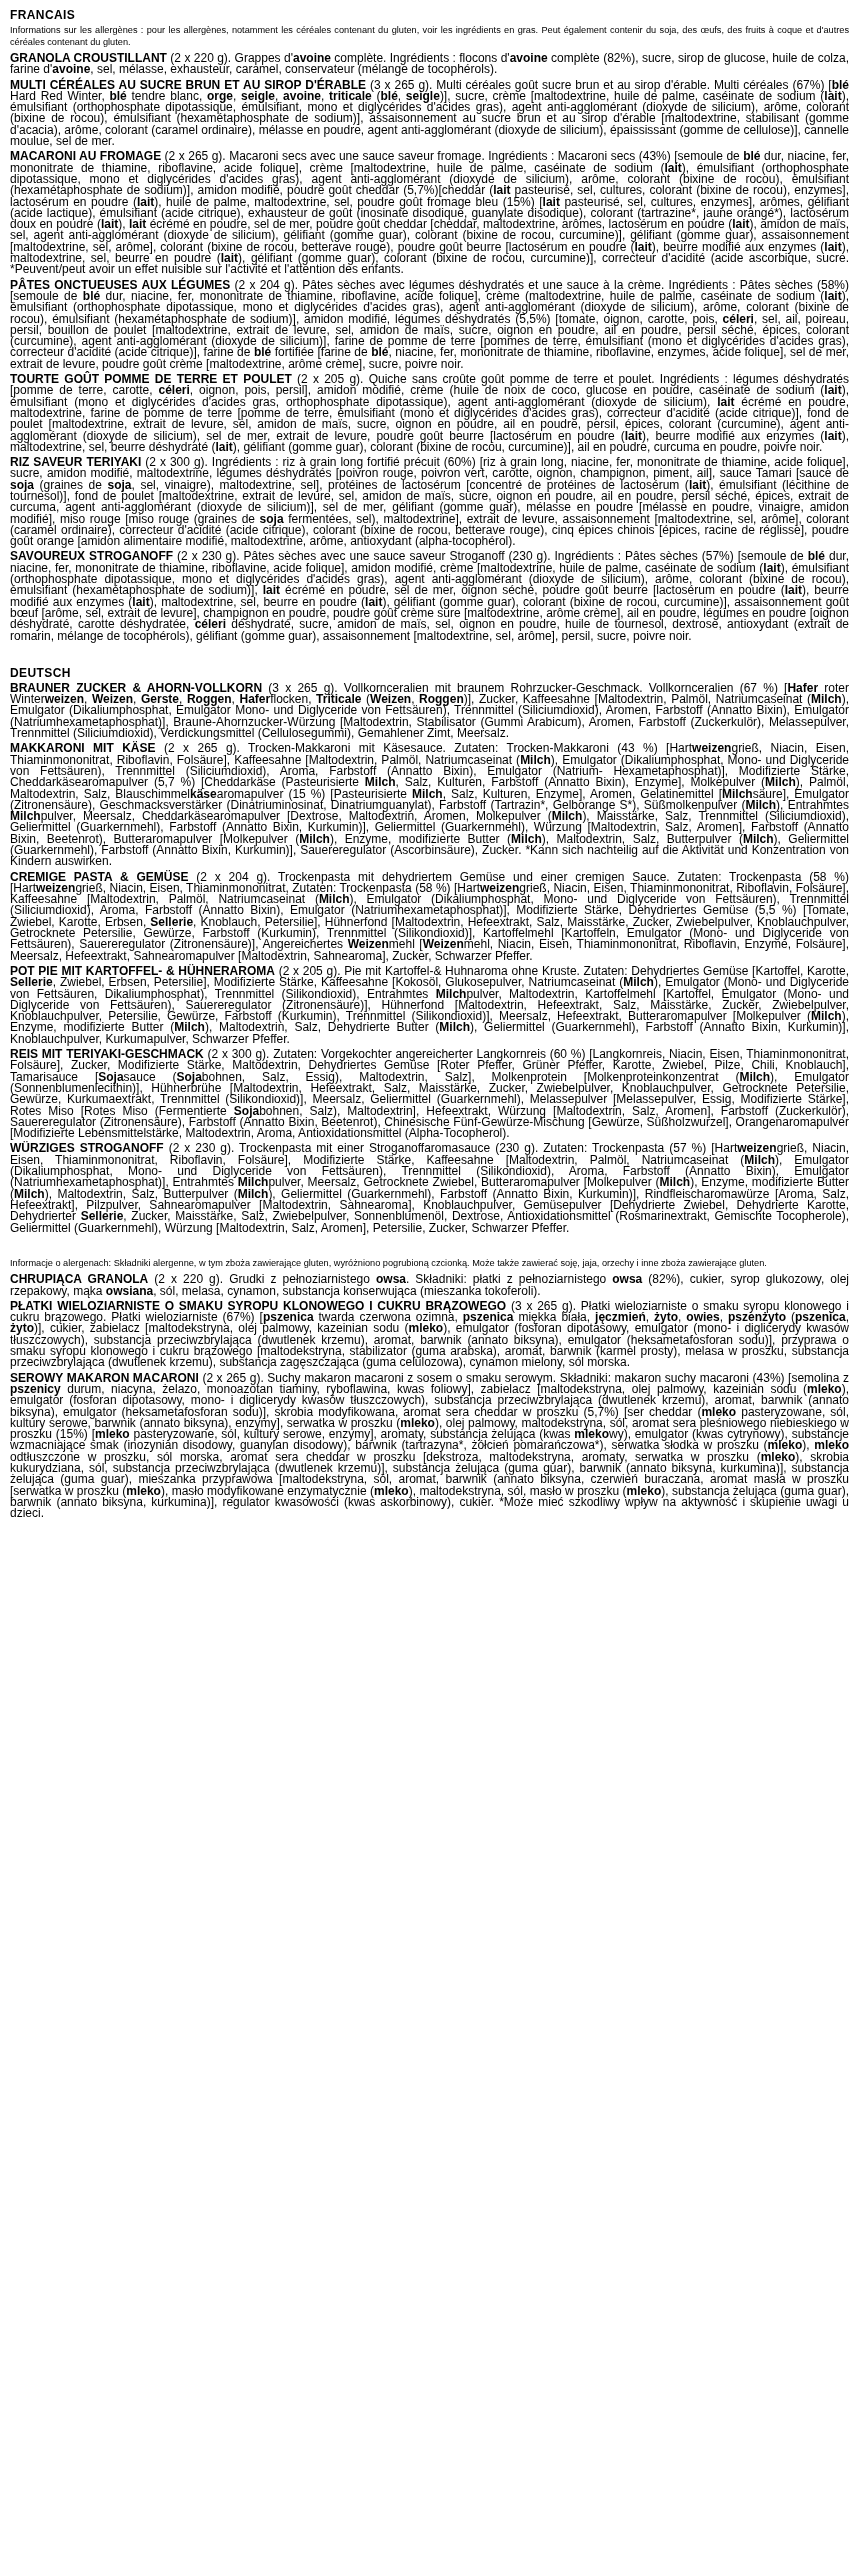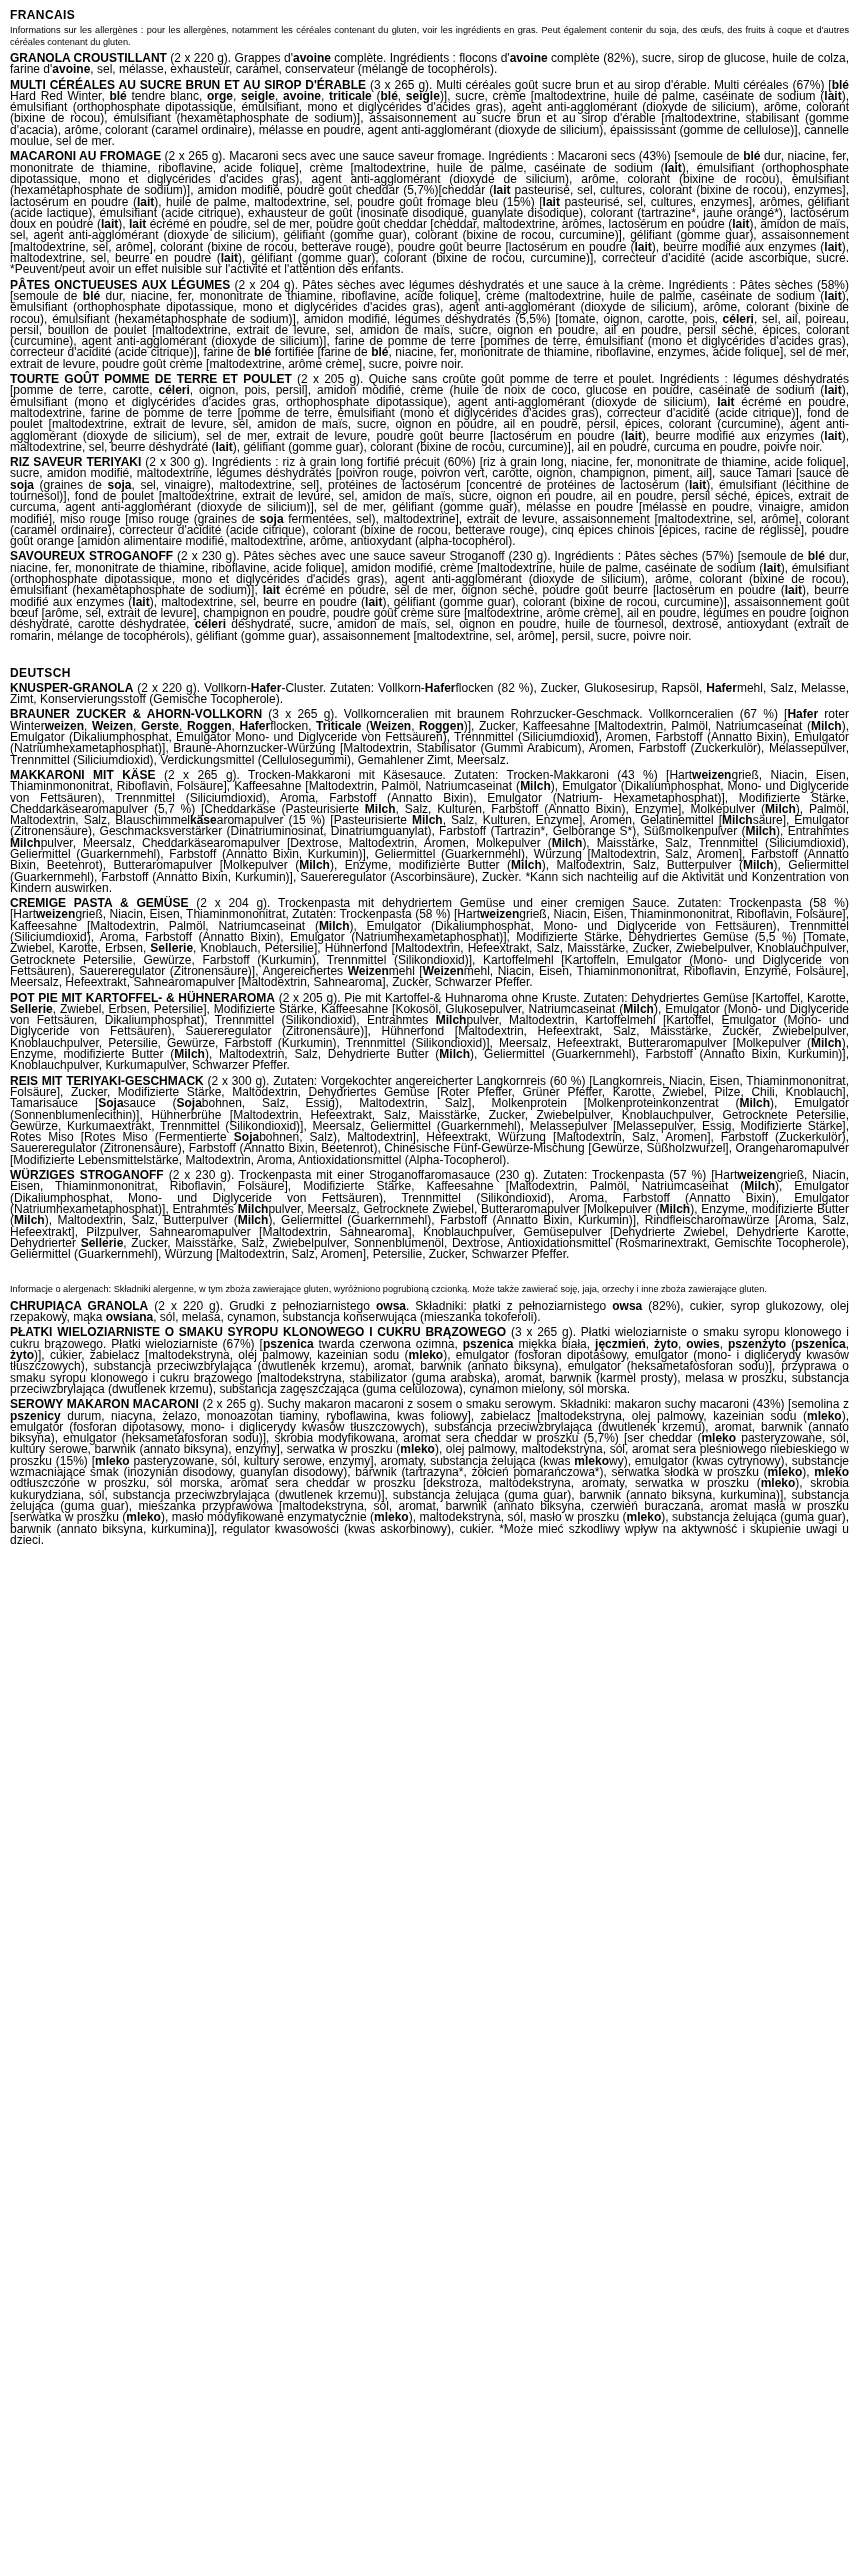--- a/index.html
+++ b/index.html
@@ -82,24 +82,20 @@
     <p class="product">
       <span class="pname">SAVOUREUX STROGANOFF</span>
       <span> (2 x 230 g). Pâtes sèches avec une sauce saveur Stroganoff (230 g). Ingrédients : Pâtes sèches (57%) [semoule de <b>blé</b> dur, niacine, fer, mononitrate de thiamine, riboflavine, acide folique], amidon modifié, crème [maltodextrine, huile de palme, caséinate de sodium (<b>lait</b>), émulsifiant (orthophosphate dipotassique, mono et diglycérides d'acides gras), agent anti-agglomérant (dioxyde de silicium), arôme, colorant (bixine de rocou), émulsifiant (hexamétaphosphate de sodium)], <b>lait</b> écrémé en poudre, sel de mer, oignon séché, poudre goût beurre [lactosérum en poudre (<b>lait</b>), beurre modifié aux enzymes (<b>lait</b>), maltodextrine, sel, beurre en poudre (<b>lait</b>), gélifiant (gomme guar), colorant (bixine de rocou, curcumine)], assaisonnement goût bœuf [arôme, sel, extrait de levure], champignon en poudre, poudre goût crème sure [maltodextrine, arôme crème], ail en poudre, légumes en poudre [oignon déshydraté, carotte déshydratée, <b>céleri</b> déshydraté, sucre, amidon de maïs, sel, oignon en poudre, huile de tournesol, dextrose, antioxydant (extrait de romarin, mélange de tocophérols), gélifiant (gomme guar), assaisonnement [maltodextrine, sel, arôme], persil, sucre, poivre noir.</span>
     </p>
   </div>
 
   <div class="lang-block">
     <div class="lang-heading">DEUTSCH</div>
 
     <p class="product">
-      <span class="pname">KNUSPER-GRANOLA</span>
-      <span> (2 x 220 g). Vollkorn-<b>Hafer</b>-Cluster. Zutaten: Vollkorn-<b>Hafer</b>flocken (82 %), Zucker, Glukosesirup, Rapsöl, <b>Hafer</b>mehl, Salz, Melasse, Zimt, Konservierungsstoff (Gemische Tocopherole).</span>
-    </p>
-    <p class="product">
       <span class="pname">BRAUNER ZUCKER &amp; AHORN-VOLLKORN</span>
       <span> (3 x 265 g). Vollkornceralien mit braunem Rohrzucker-Geschmack. Vollkornceralien (67 %) [<b>Hafer</b> roter Winter<b>weizen</b>, <b>Weizen</b>, <b>Gerste</b>, <b>Roggen</b>, <b>Hafer</b>flocken, <b>Triticale</b> (<b>Weizen</b>, <b>Roggen</b>)], Zucker, Kaffeesahne [Maltodextrin, Palmöl, Natriumcaseinat (<b>Milch</b>), Emulgator (Dikaliumphosphat, Emulgator Mono- und Diglyceride von Fettsäuren), Trennmittel (Siliciumdioxid), Aromen, Farbstoff (Annatto Bixin), Emulgator (Natriumhexametaphosphat)], Braune-Ahornzucker-Würzung [Maltodextrin, Stabilisator (Gummi Arabicum), Aromen, Farbstoff (Zuckerkulör), Melassepulver, Trennmittel (Siliciumdioxid), Verdickungsmittel (Cellulosegummi), Gemahlener Zimt, Meersalz.</span>
     </p>
     <p class="product">
       <span class="pname">MAKKARONI MIT KÄSE</span>
       <span> (2 x 265 g). Trocken-Makkaroni mit Käsesauce. Zutaten: Trocken-Makkaroni (43 %) [Hart<b>weizen</b>grieß, Niacin, Eisen, Thiaminmononitrat, Riboflavin, Folsäure], Kaffeesahne [Maltodextrin, Palmöl, Natriumcaseinat (<b>Milch</b>), Emulgator (Dikaliumphosphat, Mono- und Diglyceride von Fettsäuren), Trennmittel (Siliciumdioxid), Aroma, Farbstoff (Annatto Bixin), Emulgator (Natrium- Hexametaphosphat)], Modifizierte Stärke, Cheddarkäsearomapulver (5,7 %) [Cheddarkäse (Pasteurisierte <b>Milch</b>, Salz, Kulturen, Farbstoff (Annatto Bixin), Enzyme], Molkepulver (<b>Milch</b>), Palmöl, Maltodextrin, Salz, Blauschimmel<b>käse</b>aromapulver (15 %) [Pasteurisierte <b>Milch</b>, Salz, Kulturen, Enzyme], Aromen, Gelatinemittel [<b>Milch</b>säure], Emulgator (Zitronensäure), Geschmacksverstärker (Dinatriuminosinat, Dinatriumguanylat), Farbstoff (Tartrazin*, Gelborange S*), Süßmolkenpulver (<b>Milch</b>), Entrahmtes <b>Milch</b>pulver, Meersalz, Cheddarkäsearomapulver [Dextrose, Maltodextrin, Aromen, Molkepulver (<b>Milch</b>), Maisstärke, Salz, Trennmittel (Siliciumdioxid), Geliermittel (Guarkernmehl), Farbstoff (Annatto Bixin, Kurkumin)], Geliermittel (Guarkernmehl), Würzung [Maltodextrin, Salz, Aromen], Farbstoff (Annatto Bixin, Beetenrot), Butteraromapulver [Molkepulver (<b>Milch</b>), Enzyme, modifizierte Butter (<b>Milch</b>), Maltodextrin, Salz, Butterpulver (<b>Milch</b>), Geliermittel (Guarkernmehl), Farbstoff (Annatto Bixin, Kurkumin)], Sauereregulator (Ascorbinsäure), Zucker. *Kann sich nachteilig auf die Aktivität und Konzentration von Kindern auswirken.</span>
     </p>
     <p class="product">
       <span class="pname">CREMIGE PASTA &amp; GEMÜSE</span>
       <span> (2 x 204 g). Trockenpasta mit dehydriertem Gemüse und einer cremigen Sauce. Zutaten: Trockenpasta (58 %) [Hart<b>weizen</b>grieß, Niacin, Eisen, Thiaminmononitrat, Zutaten: Trockenpasta (58 %) [Hart<b>weizen</b>grieß, Niacin, Eisen, Thiaminmononitrat, Riboflavin, Folsäure], Kaffeesahne [Maltodextrin, Palmöl, Natriumcaseinat (<b>Milch</b>), Emulgator (Dikaliumphosphat, Mono- und Diglyceride von Fettsäuren), Trennmittel (Siliciumdioxid), Aroma, Farbstoff (Annatto Bixin), Emulgator (Natriumhexametaphosphat)], Modifizierte Stärke, Dehydriertes Gemüse (5,5 %) [Tomate, Zwiebel, Karotte, Erbsen, <b>Sellerie</b>, Knoblauch, Petersilie], Hühnerfond [Maltodextrin, Hefeextrakt, Salz, Maisstärke, Zucker, Zwiebelpulver, Knoblauchpulver, Getrocknete Petersilie, Gewürze, Farbstoff (Kurkumin), Trennmittel (Silikondioxid)], Kartoffelmehl [Kartoffeln, Emulgator (Mono- und Diglyceride von Fettsäuren), Sauereregulator (Zitronensäure)], Angereichertes <b>Weizen</b>mehl [<b>Weizen</b>mehl, Niacin, Eisen, Thiaminmononitrat, Riboflavin, Enzyme, Folsäure], Meersalz, Hefeextrakt, Sahnearomapulver [Maltodextrin, Sahnearoma], Zucker, Schwarzer Pfeffer.</span>

